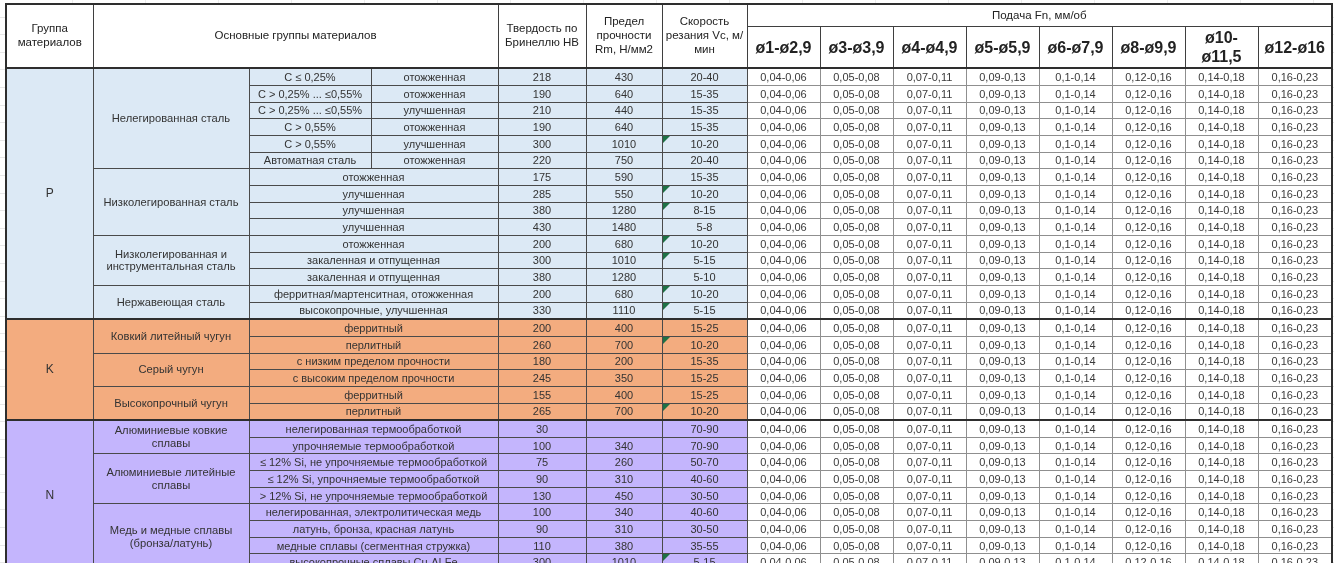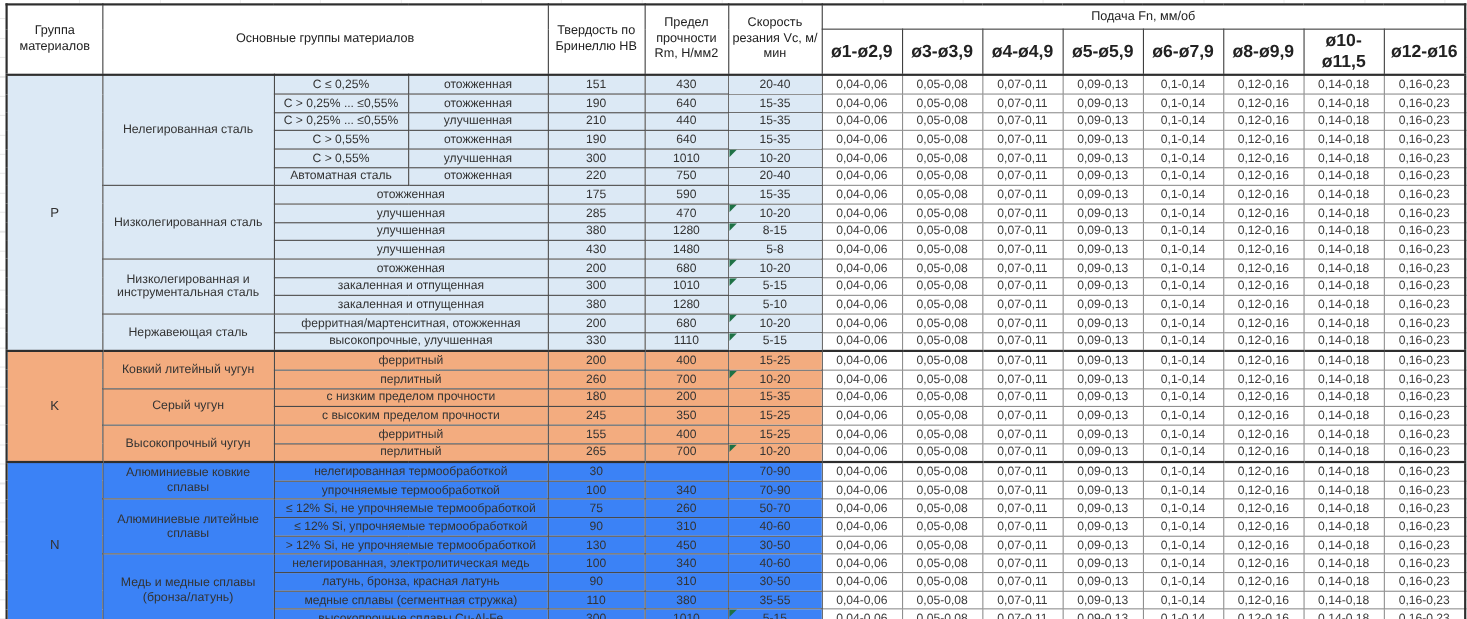--- a/index.html
+++ b/index.html
@@ -19,21 +19,21 @@
     font-size:11.5px;color:#222;padding:1px 3px;line-height:1.2;vertical-align:middle;
   }
   tr.dia th{font-weight:bold;font-size:16px;height:30px;}
   tr.feedtitle th{height:19px;}
   td{
     border:1px solid #8f8f8f;font-size:11px;height:15.66px;
     padding:0 3px;white-space:nowrap;overflow:hidden;vertical-align:middle;line-height:1.1;
   }
   td.p{background:#DCE9F5;border-color:#4a4a4a;}
   td.k{background:#F3AC7F;border-color:#4a4a4a;}
-  td.n{background:#3b82f6;border-color:#4a4a4a;}
+  td.n{background:#c4b5fd;border-color:#4a4a4a;}
   .grp{font-size:12px;text-align:center;}
   .cat{text-align:center;white-space:normal;line-height:1.15;font-size:11.2px;padding:0 2px;}
   .desc{text-align:center;}
   .num{text-align:center;}
   .vc{position:relative;}
   .fd{text-align:center;color:#3a3a3a;background:#fff;}
   .tri{
     position:absolute;left:0;top:0;width:0;height:0;
     border-top:7px solid #1E7145;border-right:7px solid transparent;
   }
@@ -81,21 +81,21 @@
       <th>ø12-ø16</th>
     </tr>
   </thead>
   <tbody>
 
     <tr>
       <td class="grp p" rowspan="15">P</td>
       <td class="cat p" rowspan="6">Нелегированная сталь</td>
       <td class="desc p">C ≤ 0,25%</td>
       <td class="desc p">отожженная</td>
-      <td class="num p">151</td>
+      <td class="num p">218</td>
       <td class="num p">430</td>
       <td class="num p vc"><span>20-40</span></td>
     <td class="fd">0,04-0,06</td>
           <td class="fd">0,05-0,08</td>
           <td class="fd">0,07-0,11</td>
           <td class="fd">0,09-0,13</td>
           <td class="fd">0,1-0,14</td>
           <td class="fd">0,12-0,16</td>
           <td class="fd">0,14-0,18</td>
           <td class="fd">0,16-0,23</td>
@@ -186,21 +186,21 @@
           <td class="fd">0,07-0,11</td>
           <td class="fd">0,09-0,13</td>
           <td class="fd">0,1-0,14</td>
           <td class="fd">0,12-0,16</td>
           <td class="fd">0,14-0,18</td>
           <td class="fd">0,16-0,23</td>
         </tr>
     <tr>
       <td class="desc p" colspan="2">улучшенная</td>
       <td class="num p">285</td>
-      <td class="num p">470</td>
+      <td class="num p">550</td>
       <td class="num p vc"><span>10-20</span><i class="tri"></i></td>
     <td class="fd">0,04-0,06</td>
           <td class="fd">0,05-0,08</td>
           <td class="fd">0,07-0,11</td>
           <td class="fd">0,09-0,13</td>
           <td class="fd">0,1-0,14</td>
           <td class="fd">0,12-0,16</td>
           <td class="fd">0,14-0,18</td>
           <td class="fd">0,16-0,23</td>
         </tr>

